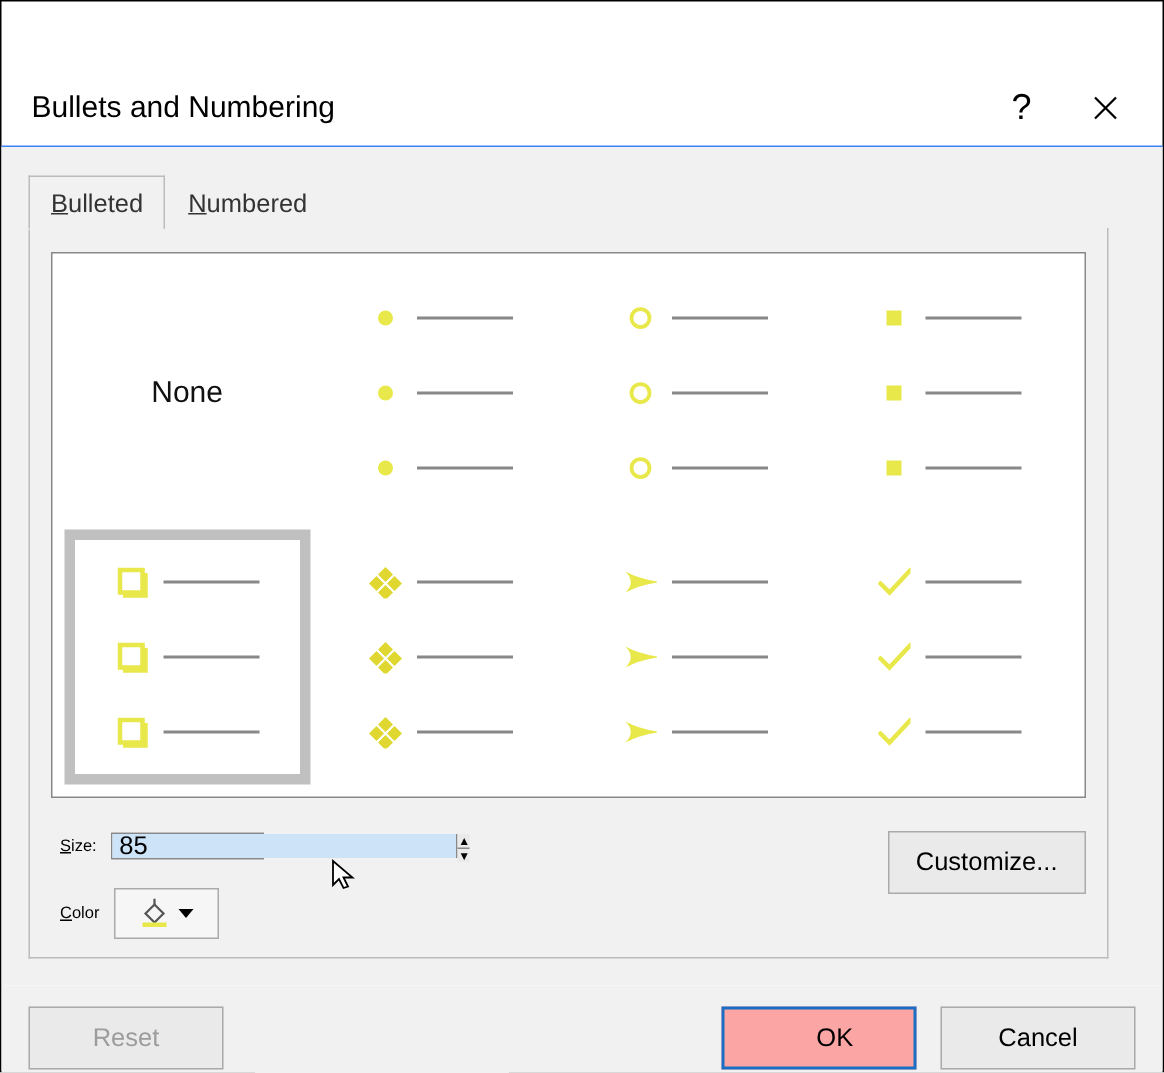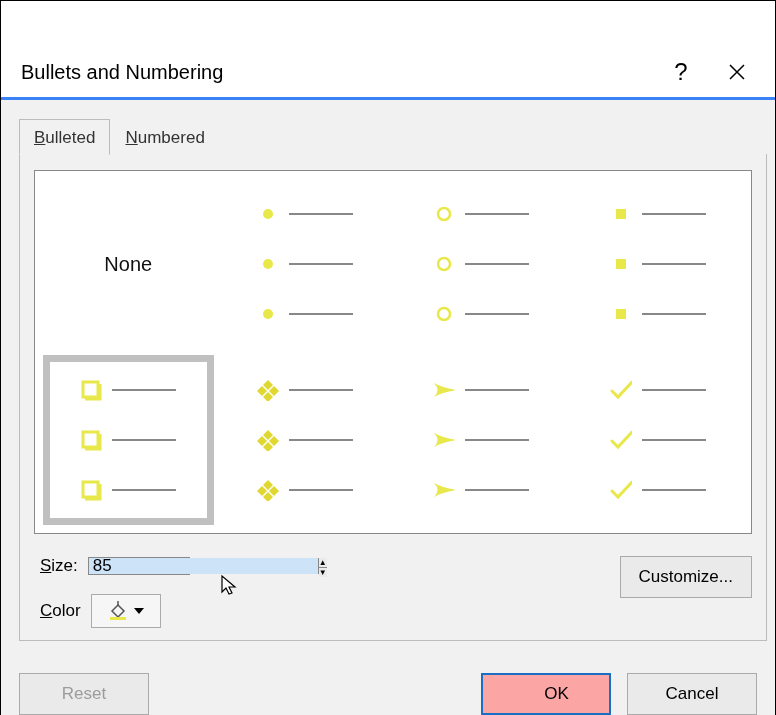--- a/index.html
+++ b/index.html
@@ -18,40 +18,40 @@
     border: 1px solid #000;
     background: #fff;
     display: flex;
     flex-direction: column;
   }
   .titlebar {
     height: 56px;
     display: flex;
     align-items: center;
     padding: 0 10px 0 20px;
-    border-bottom: 3px solid #3b82f6;
+    border-bottom: 1px solid #3b82f6;
     margin-top: 46px;
   }
   .titlebar .title {
     font-size: 20px;
     flex: 1;
   }
   .tb-btn {
     width: 56px;
     height: 50px;
     display: flex;
     align-items: center;
     justify-content: center;
     font-size: 24px;
     color: #000;
   }
   .content {
     flex: 1;
     background: #f1f1f1;
-    padding: 16px 8px 18px 18px;
+    padding: 16px 36px 18px 18px;
     display: flex;
     flex-direction: column;
   }
   .tabs {
     display: flex;
     align-items: flex-end;
     height: 38px;
     position: relative;
   }
   .tab {
@@ -145,21 +145,21 @@
   .col-left {
     display: flex;
     flex-direction: column;
     gap: 18px;
   }
   .field-row {
     display: flex;
     align-items: center;
     gap: 10px;
   }
-  .field-label { font-size: 17px; }
+  .field-label { font-size: 11px; }
   .field-label .ul { text-decoration: underline; }
   .spinner {
     position: relative;
     width: 102px;
     height: 18px;
     display: flex;
     border: 1px solid #888;
     background: #fff;
   }
   .spinner input {

